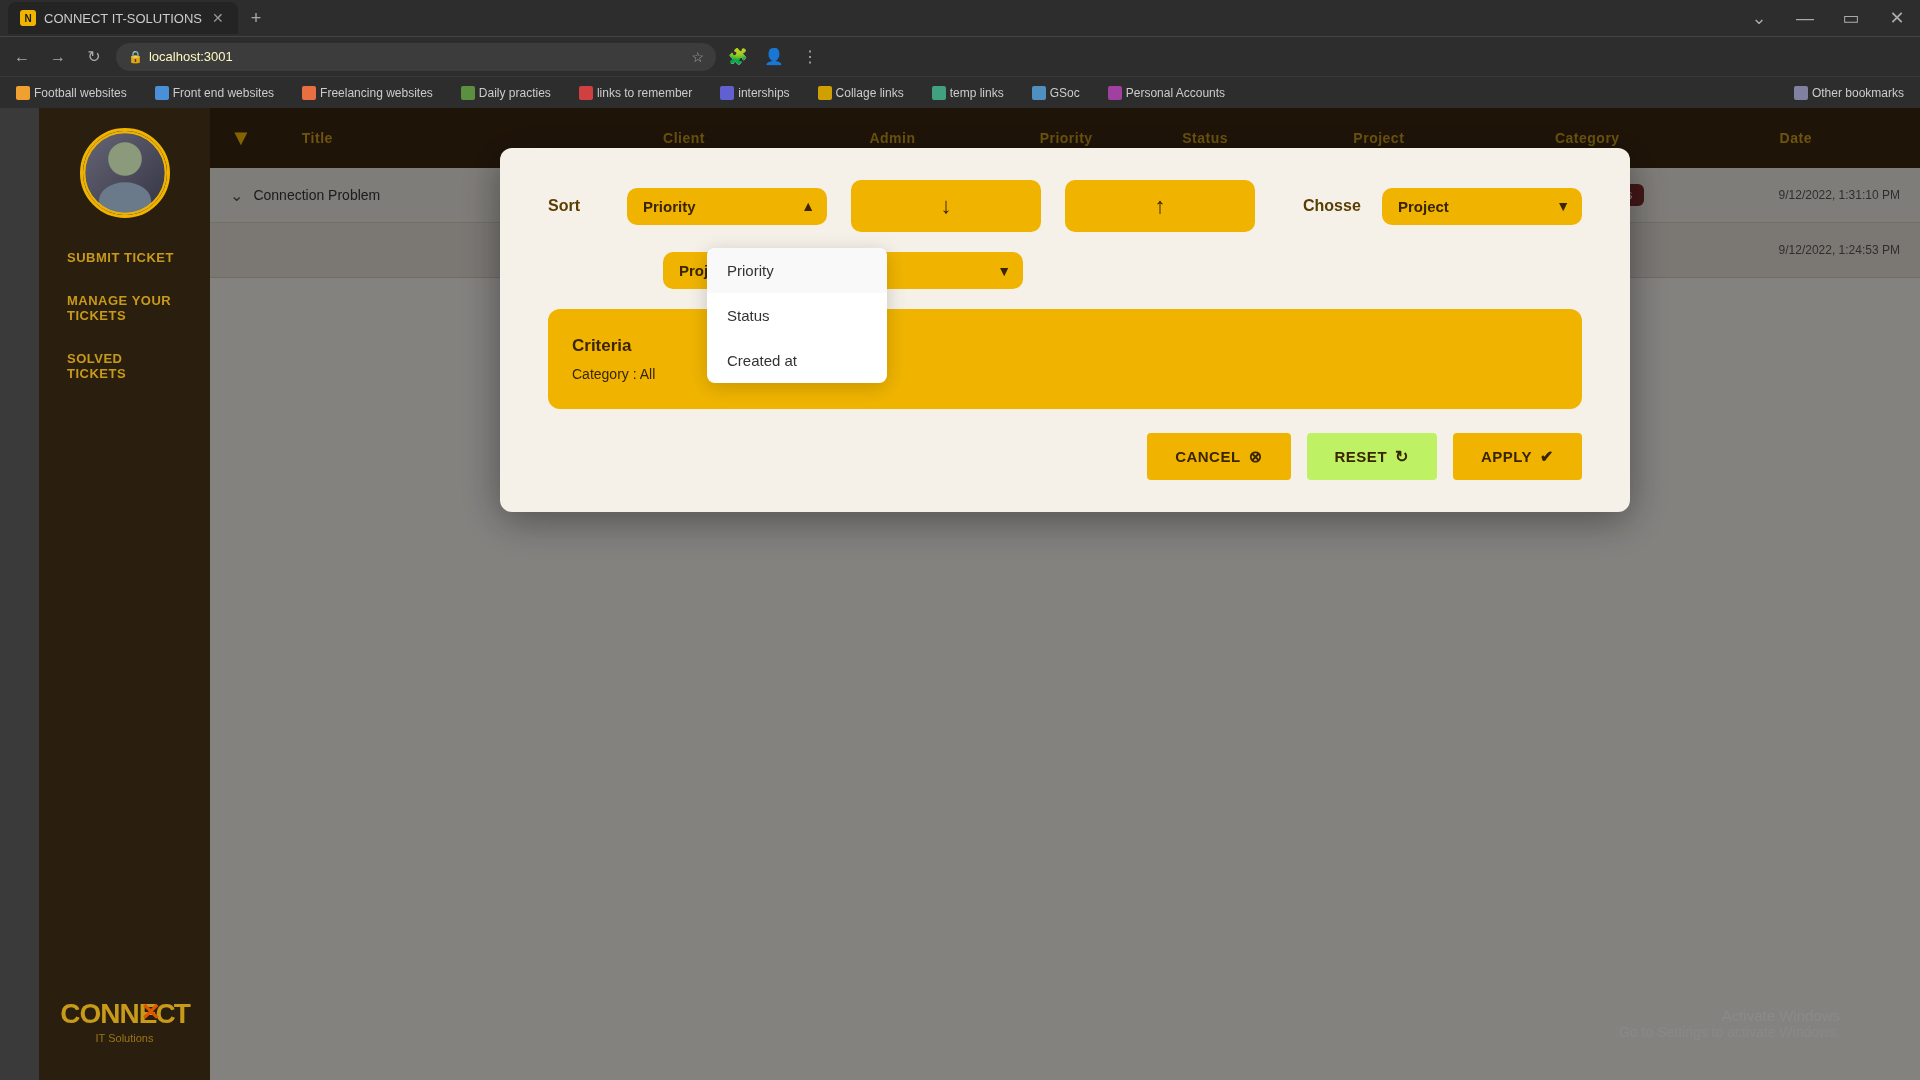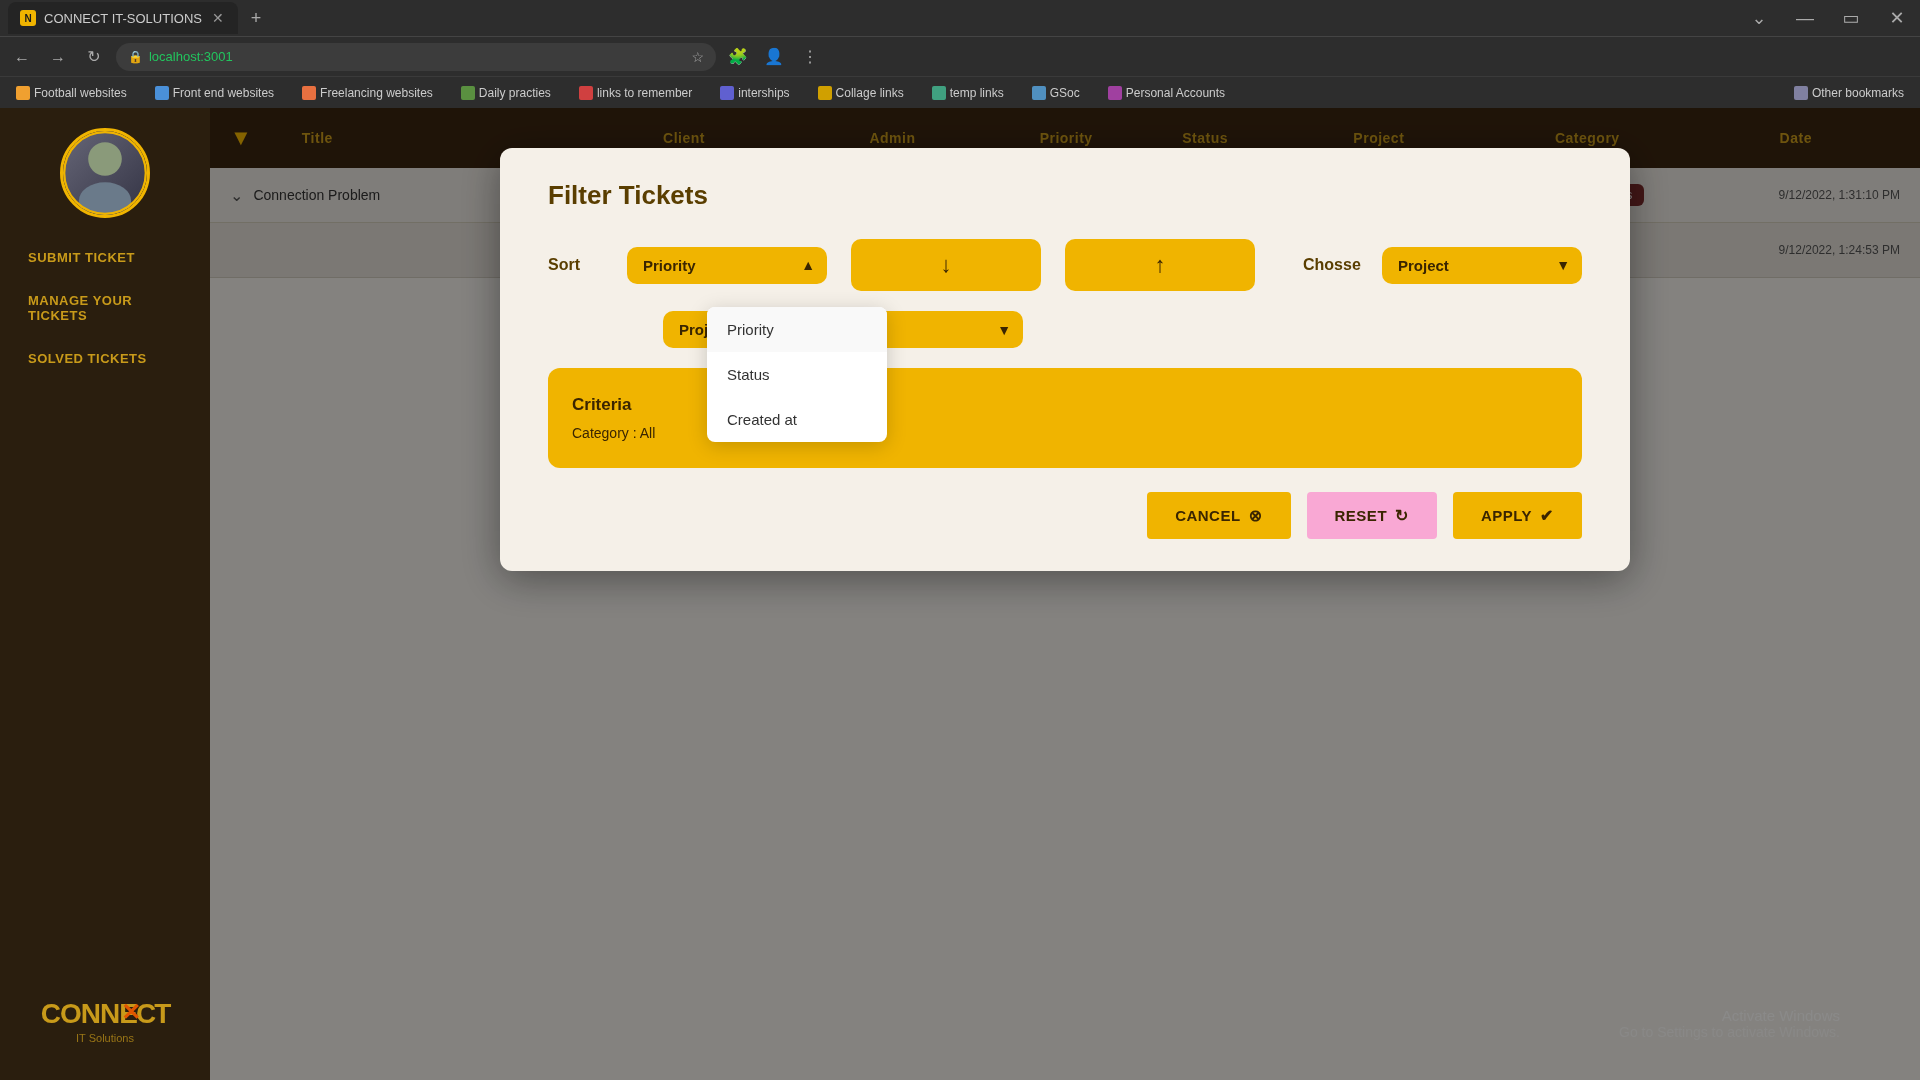--- a/index.html
+++ b/index.html
@@ -11,32 +11,32 @@
     .tab-title { color: #ccc; font-size: 13px; flex: 1; overflow: hidden; text-overflow: ellipsis; white-space: nowrap; }
     .tab-close { color: #999; font-size: 14px; cursor: pointer; width: 16px; height: 16px; display: flex; align-items: center; justify-content: center; border-radius: 50%; }
     .tab-new { width: 28px; height: 28px; display: flex; align-items: center; justify-content: center; color: #aaa; font-size: 18px; cursor: pointer; border-radius: 50%; }
     .titlebar-controls { margin-left: auto; display: flex; gap: 16px; align-items: center; }
     .titlebar-icon { color: #aaa; font-size: 18px; cursor: pointer; width: 30px; height: 30px; display: flex; align-items: center; justify-content: center; border-radius: 4px; }
 
     .browser-toolbar { background: #2d2d2d; display: flex; align-items: center; height: 40px; padding: 4px 8px; gap: 8px; border-top: 1px solid #444; }
     .nav-btn { color: #aaa; font-size: 16px; cursor: pointer; width: 28px; height: 28px; display: flex; align-items: center; justify-content: center; border-radius: 50%; }
     .address-bar { flex: 1; background: #3c3c3c; border-radius: 20px; height: 28px; display: flex; align-items: center; padding: 0 12px; gap: 6px; max-width: 600px; }
     .address-bar-lock { color: #aaa; font-size: 12px; }
-    .address-text { color: #22c55e; font-size: 13px; flex: 1; }
+    .address-text { color: #fef9c3; font-size: 13px; flex: 1; }
     .address-bar-star { color: #aaa; font-size: 14px; cursor: pointer; }
     .toolbar-actions { display: flex; gap: 8px; align-items: center; }
     .bookmarks-bar { background: #2d2d2d; height: 32px; display: flex; align-items: center; padding: 0 8px; gap: 12px; border-top: 1px solid #3a3a3a; overflow: hidden; }
     .bookmark-item { display: flex; align-items: center; gap: 4px; padding: 4px 8px; border-radius: 4px; cursor: pointer; color: #ccc; font-size: 12px; white-space: nowrap; }
     .bookmark-icon { width: 14px; height: 14px; border-radius: 2px; flex-shrink: 0; }
 
     
     .app-container { display: flex; width: 100%; height: calc(1080px - 108px); position: relative; }
 
     
-    .sidebar { width: 210px; background: #2a1e0e; display: flex; flex-direction: column; align-items: center; padding: 20px 0; flex-shrink: 0; height: 100%; }
+    .sidebar { width: 171px; background: #2a1e0e; display: flex; flex-direction: column; align-items: center; padding: 20px 0; flex-shrink: 0; height: 100%; margin-left: 39px; }
     .avatar { width: 90px; height: 90px; border-radius: 50%; overflow: hidden; border: 3px solid #f0b400; margin-bottom: 20px; background: #555; }
     .avatar-placeholder { width: 100%; height: 100%; background: linear-gradient(135deg, #667 0%, #334 100%); display: flex; align-items: center; justify-content: center; }
     .sidebar-menu { width: 100%; padding: 0 12px; display: flex; flex-direction: column; gap: 4px; }
     .sidebar-item { color: #c89a1a; font-size: 13px; font-weight: 600; padding: 12px 16px; cursor: pointer; border-radius: 6px; letter-spacing: 0.5px; }
     .sidebar-logo { margin-top: auto; padding: 16px; text-align: center; }
     .logo-sub { font-size: 11px; color: #c89a1a; opacity: 0.7; margin-top: 2px; }
 
     
     .main-content { flex: 1; background: #f0ede8; overflow: hidden; position: relative; }
 
@@ -90,21 +90,21 @@
 
     
     .criteria-box { background: #f0b400; border-radius: 12px; padding: 27px 24px; margin: 16px 0 24px; min-height: 90px; }
     .criteria-title { font-size: 17px; color: #3a2500; font-weight: 600; margin-bottom: 10px; }
     .criteria-value { font-size: 14px; color: #3a2500; }
 
     
     .modal-buttons { display: flex; gap: 16px; justify-content: flex-end; }
     .modal-btn { border: none; border-radius: 4px; padding: 14px 28px; font-size: 15px; font-weight: 700; cursor: pointer; display: flex; align-items: center; gap: 8px; letter-spacing: 0.5px; }
     .btn-cancel { background: #f0b400; color: #3a2500; }
-    .btn-reset { background: #f9a8d4; color: #3a2500; }
+    .btn-reset { background: #bef264; color: #3a2500; }
     .btn-apply { background: #f0b400; color: #3a2500; }
 
     
     .table-row2 { background: #e0dbd4; display: flex; align-items: center; height: 55px; padding: 0 20px; border-bottom: 1px solid #ccc6ba; }
 
     
     .win-activate { position: fixed; bottom: 40px; right: 80px; color: rgba(255,255,255,0.6); font-size: 14px; text-align: right; z-index: 1; }
     .win-activate div:first-child { font-size: 15px; color: rgba(255,255,255,0.75); }
 
     .cn-logo { font-size: 30px; font-weight: 900; letter-spacing: -2px; }
@@ -248,21 +248,20 @@
       </span>
       <span class="tr-cell tr-date">9/12/2022, 1:31:10 PM</span>
     </div>
 
     <div class="table-row2">
       <span class="tr-cell tr-date" style="margin-left: auto; font-size:12px; color:#555;">9/12/2022, 1:24:53 PM</span>
     </div>
 
     <div class="modal-overlay">
       <div class="filter-modal">
-        <h2 class="modal-title">Filter Tickets</h2>
 
         <div class="filter-row">
           <span class="filter-label">Sort</span>
 
           <div style="position:relative;">
             <div class="filter-select" style="min-width:200px; padding-right:40px;">
               <span>Priority</span>
               <span style="position:absolute; right:12px; color:#3a2500; font-size:14px;">▲</span>
             </div>
 

